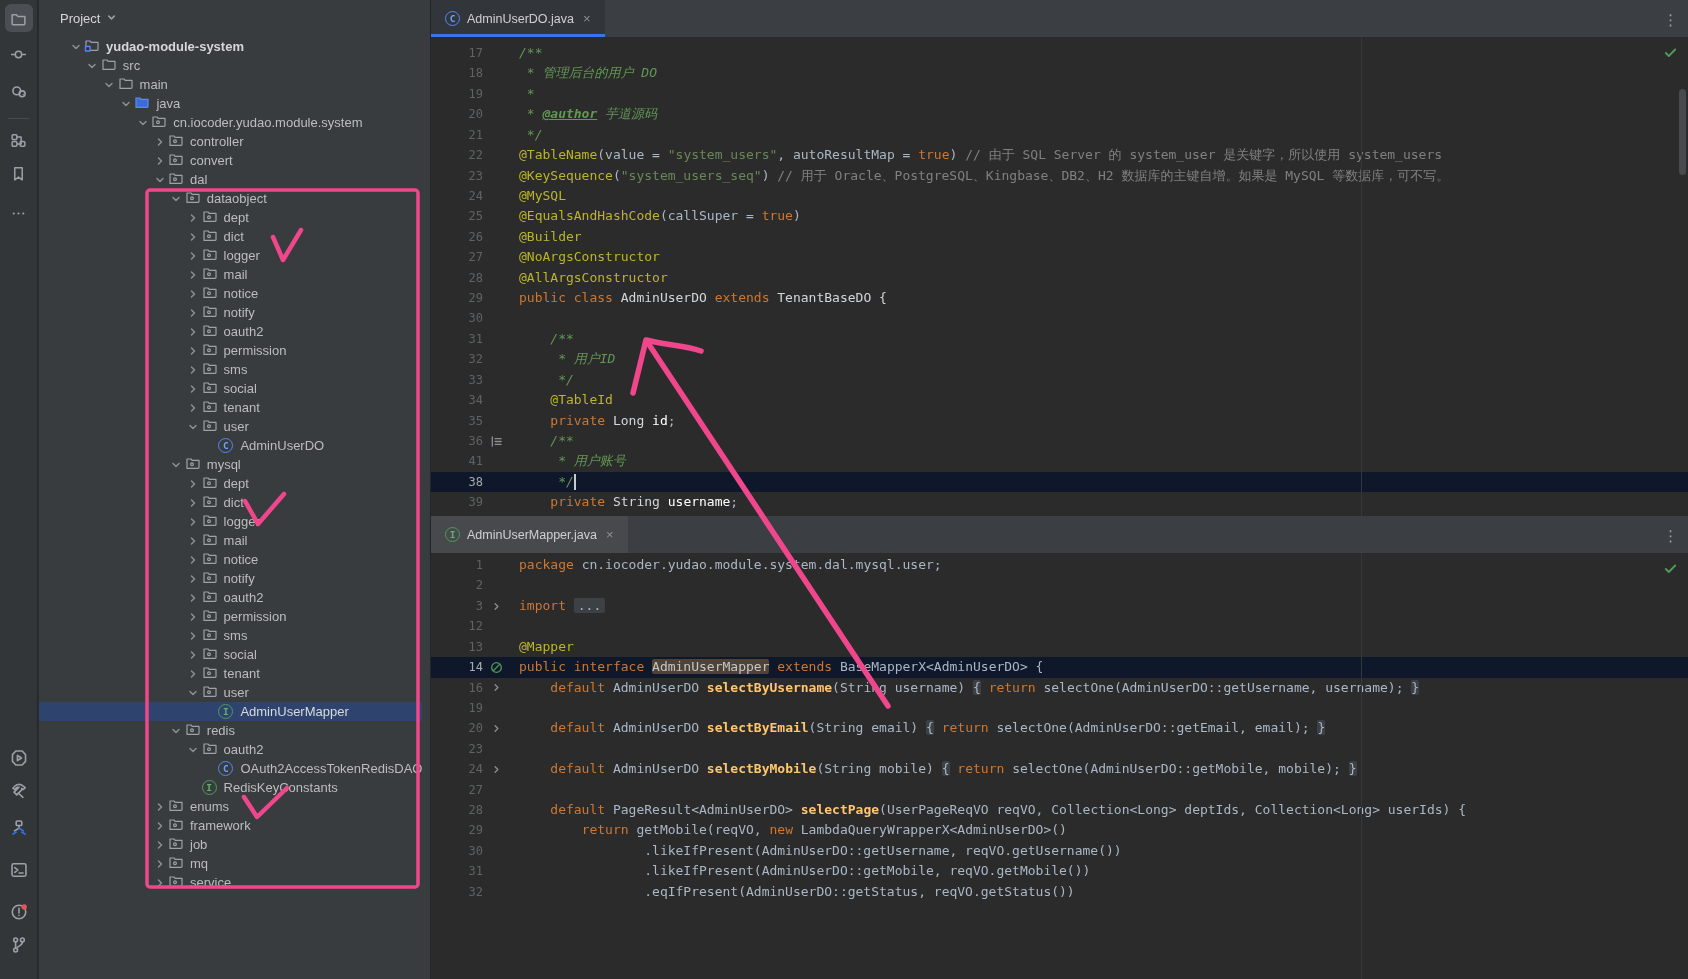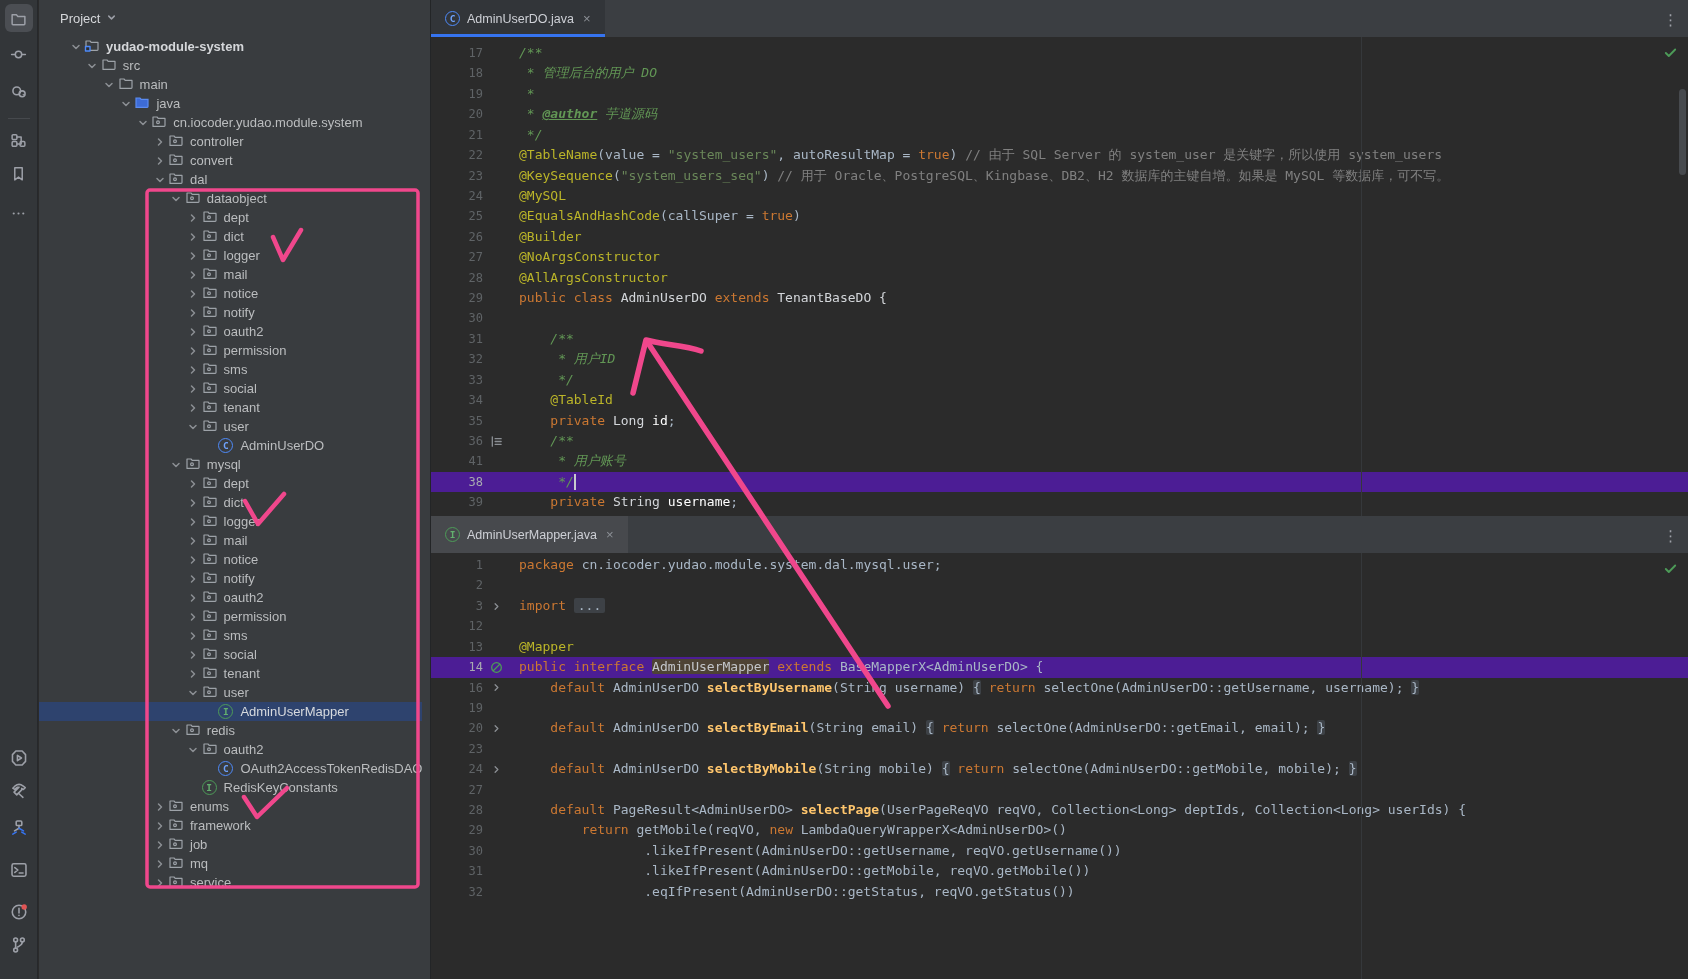--- a/index.html
+++ b/index.html
@@ -42,21 +42,21 @@
   #tabbar-top .tab::after{content:"";position:absolute;left:0;right:0;bottom:0;height:3px;background:#3674f0;}
   #tabbar-bottom .tab{background:#47494d;}
   .tab .close{color:#8c9096;font-size:13px;margin-left:2px;}
   .kebab{position:absolute;right:10px;top:50%;transform:translateY(-50%);color:#9da0a8;font-size:15px;letter-spacing:0;line-height:5px;}
 
   .codearea{position:absolute;left:0;right:0;background:#2b2b2b;overflow:hidden;}
   #code-top{top:37px;height:479px;}
   #code-bottom{top:553px;height:426px;}
   .guide{position:absolute;left:930px;top:0;bottom:0;width:1px;background:#35383b;}
   .cl{display:flex;height:20.43px;line-height:20.43px;font-family:"DejaVu Sans Mono",monospace;font-size:13px;white-space:pre;align-items:center;}
-  .cl.cur{background:#4c1d95;}
+  .cl.cur{background:#0f172a;}
   .cl .ln{width:52px;flex:none;text-align:right;color:#5f6366;font-size:12px;padding-right:0;}
   .cl.cur .ln{color:#a8abb0;}
   .cl .gut{width:26px;flex:none;display:flex;align-items:center;justify-content:center;}
   .cl .gut svg{stroke:#8b8f94;fill:none;stroke-width:1.4;stroke-linecap:round;stroke-linejoin:round;}
   .cl .code{padding-left:10px;}
   .s-k{color:#cc7832;}
   .s-a{color:#bbb529;}
   .s-s{color:#6a8759;}
   .s-d{color:#629755;font-style:italic;}
   .s-dt{color:#629755;font-style:italic;font-weight:bold;text-decoration:underline;}

